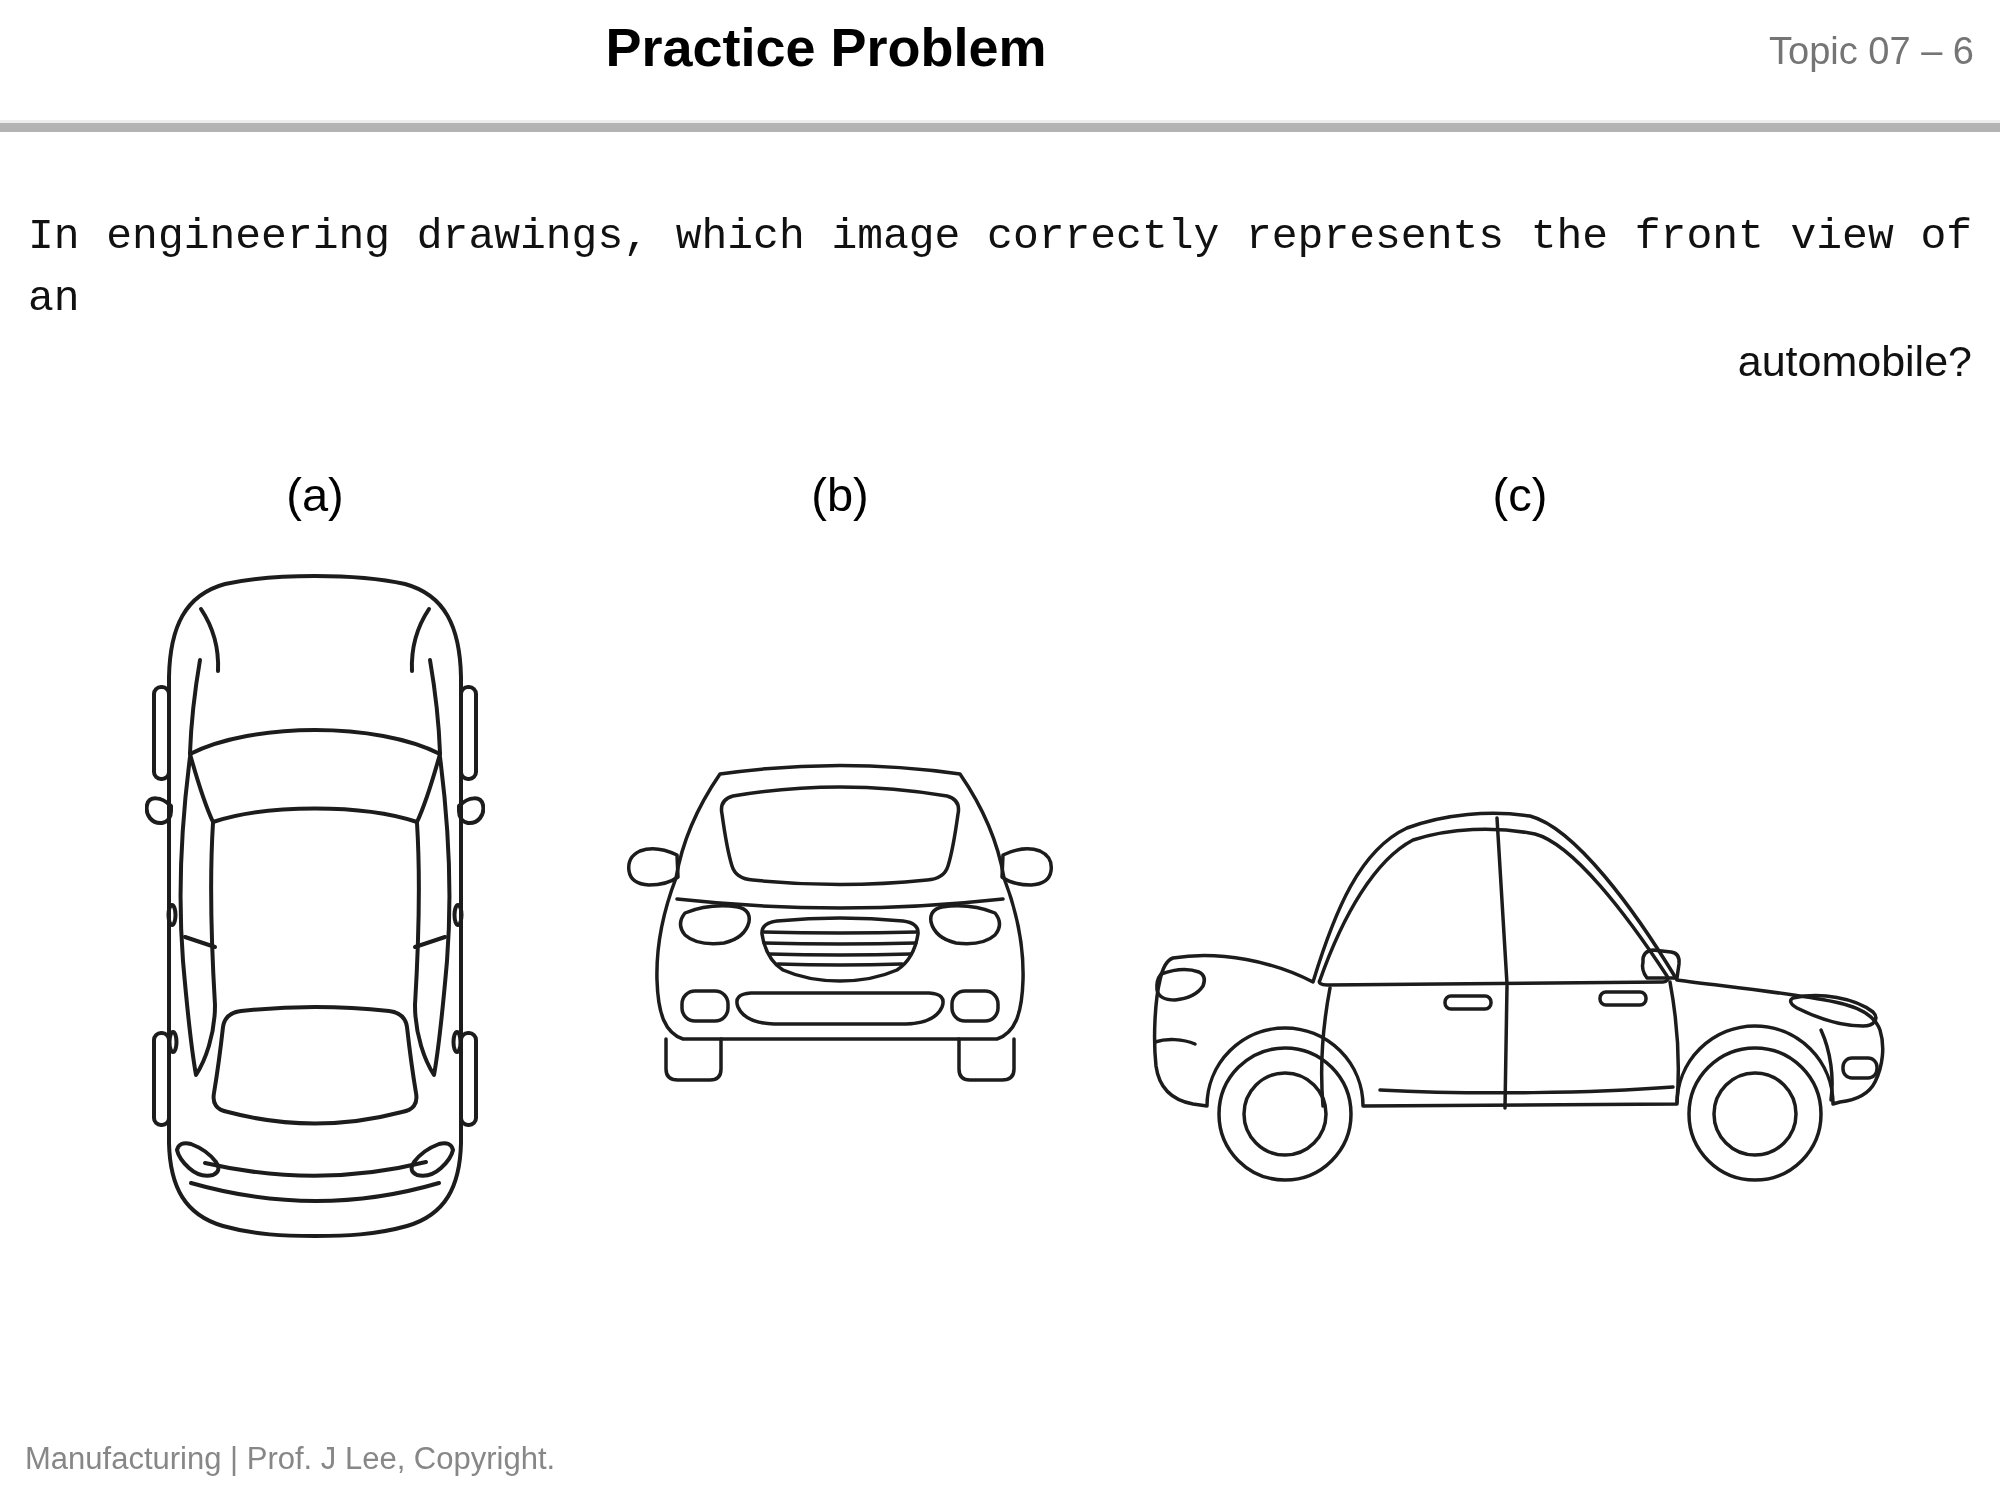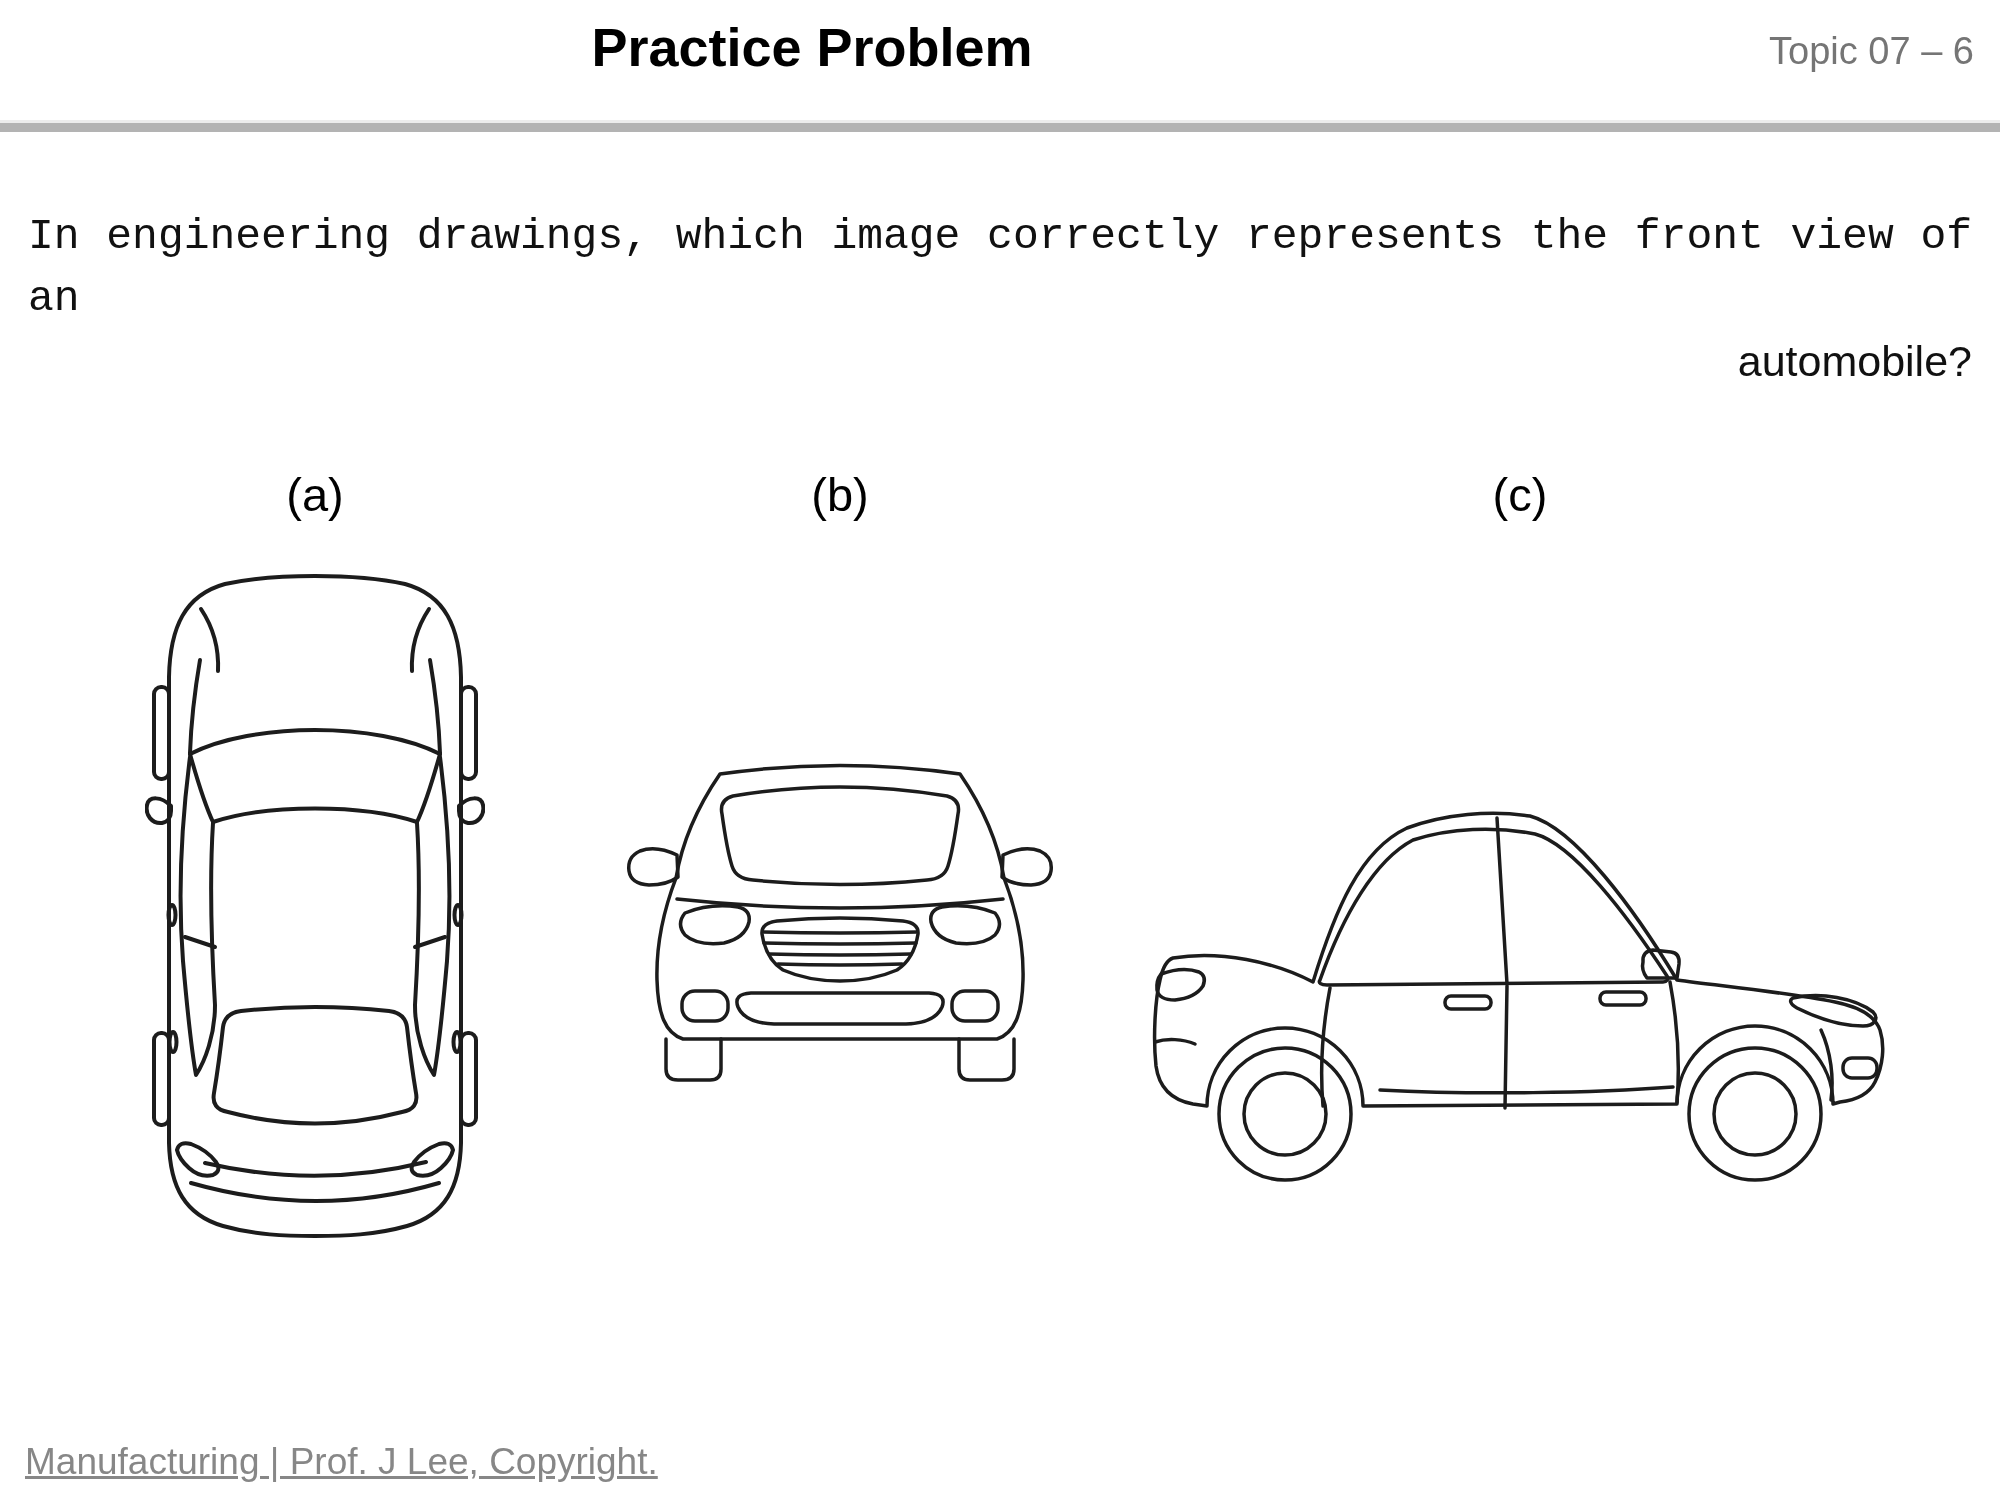--- a/index.html
+++ b/index.html
@@ -4,21 +4,21 @@
 <style>
   html,body{margin:0;padding:0;background:#ffffff;}
   #slide{
     position:relative;
     width:2000px;height:1500px;
     background:#ffffff;
     font-family:"Liberation Sans", sans-serif;
     overflow:hidden;
   }
   .title{
-    position:absolute;top:16px;left:2px;width:1620px;
+    position:absolute;top:16px;left:16px;width:1620px;
     text-align:center;font-size:54px;font-weight:bold;color:#000000;
     letter-spacing:0px;
   }
   .topic{
     position:absolute;top:30px;right:26px;
     font-size:38px;color:#757575;
   }
   .rule-light{position:absolute;top:120px;left:0;width:2000px;height:3px;background:#ececec;}
   .rule-dark{position:absolute;top:123px;left:0;width:2000px;height:9px;background:#b3b3b3;}
   .question{
@@ -30,21 +30,21 @@
   .opt-label{
     position:absolute;top:467px;transform:translateX(-50%);
     font-size:47px;color:#000000;
   }
   .lblA{left:315px;} .lblB{left:840px;} .lblC{left:1520px;}
   .figA{position:absolute;left:145px;top:565px;width:340px;height:680px;}
   .figB{position:absolute;left:620px;top:752px;width:440px;height:330px;}
   .figC{position:absolute;left:1145px;top:790px;width:750px;height:400px;}
   .footer{
     position:absolute;left:25px;top:1441px;
-    font-size:37px;color:#878787;text-decoration:underline;
+    font-size:31px;color:#878787;
   }
   svg .ln{fill:none;stroke:#1c1c1c;stroke-linecap:round;stroke-linejoin:round;}
 </style>
 </head>
 <body>
 
 <div id="slide">
 
   <div class="title">Practice Problem</div>
   <div class="topic">Topic 07 – 6</div>

